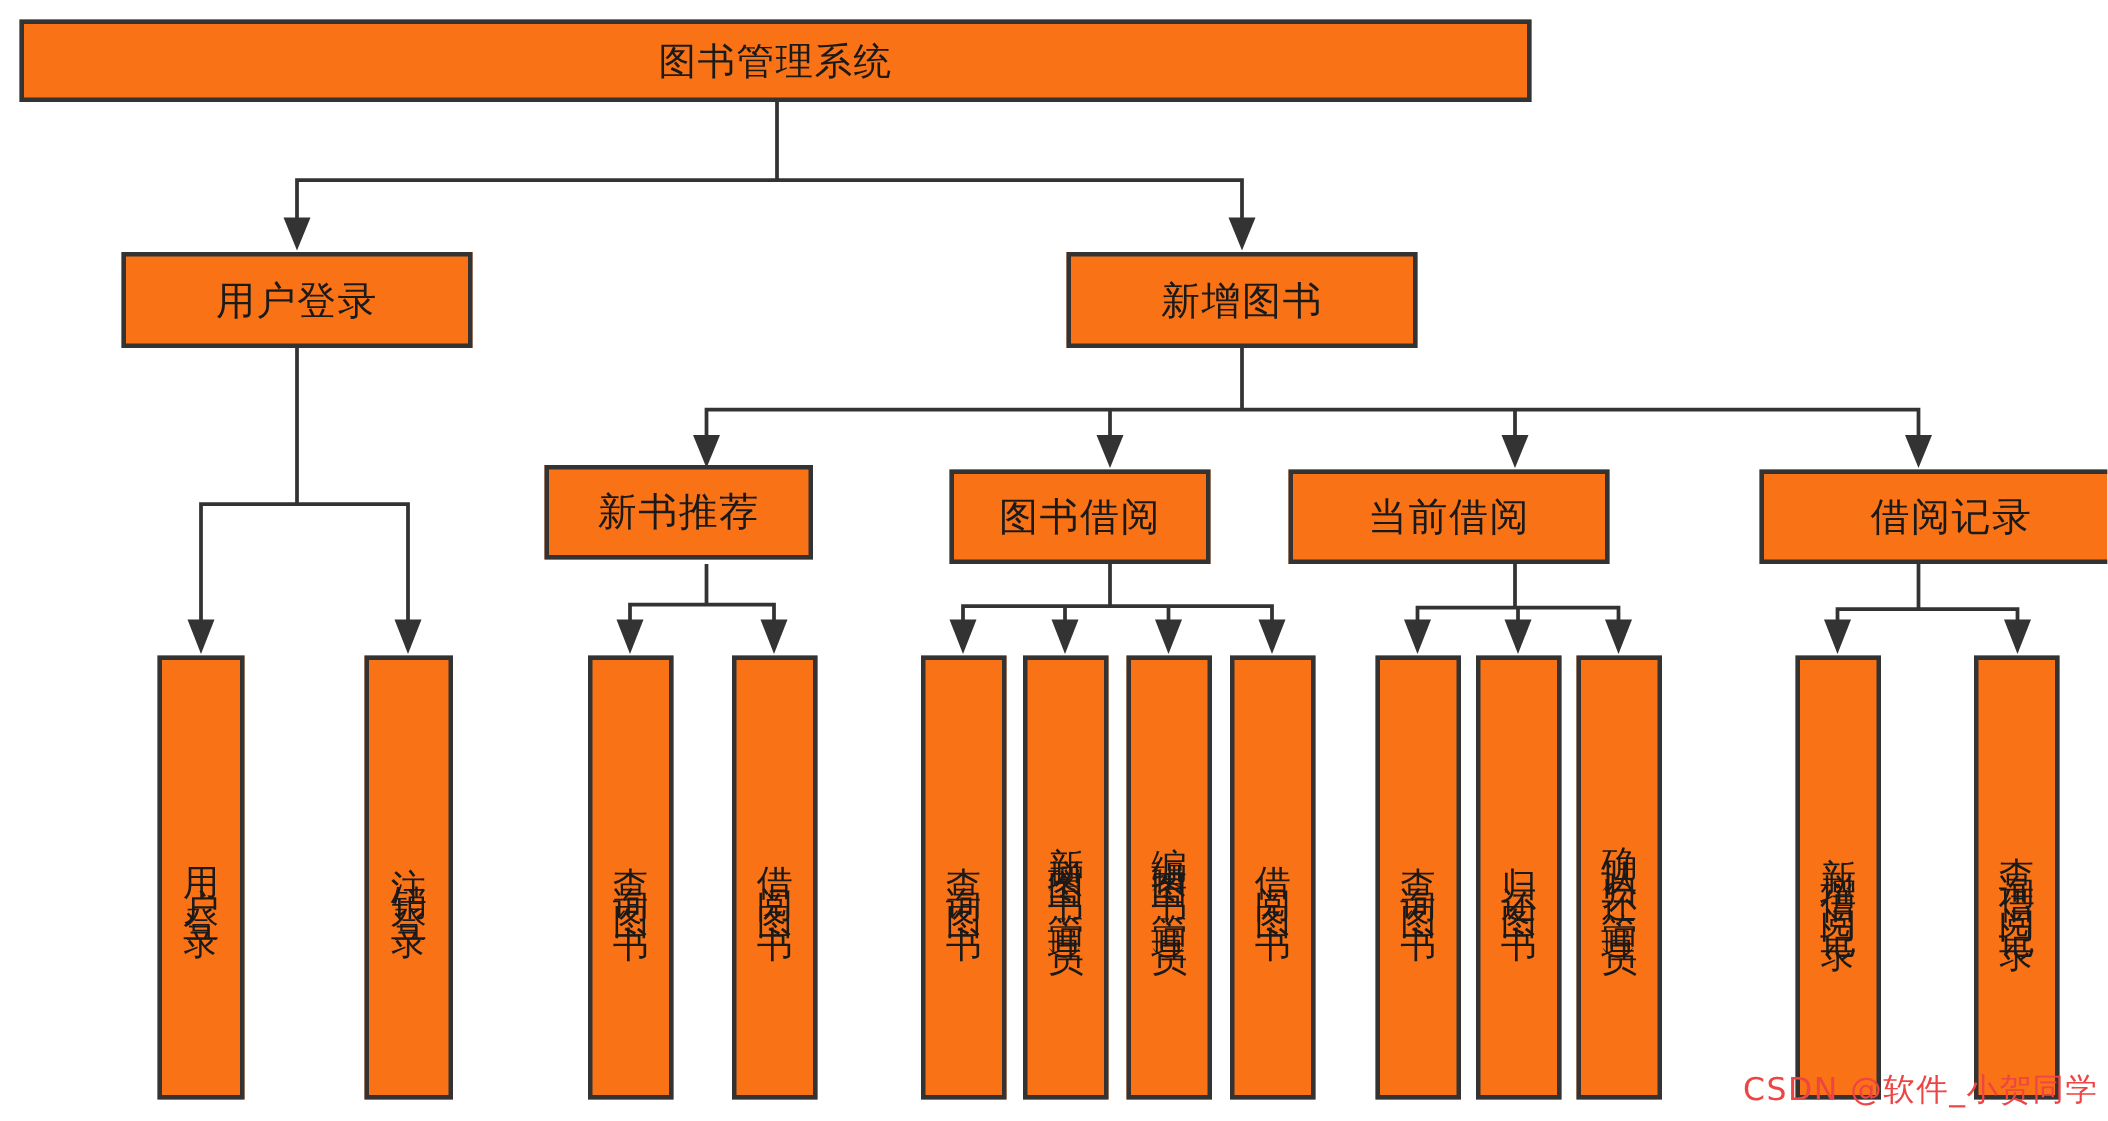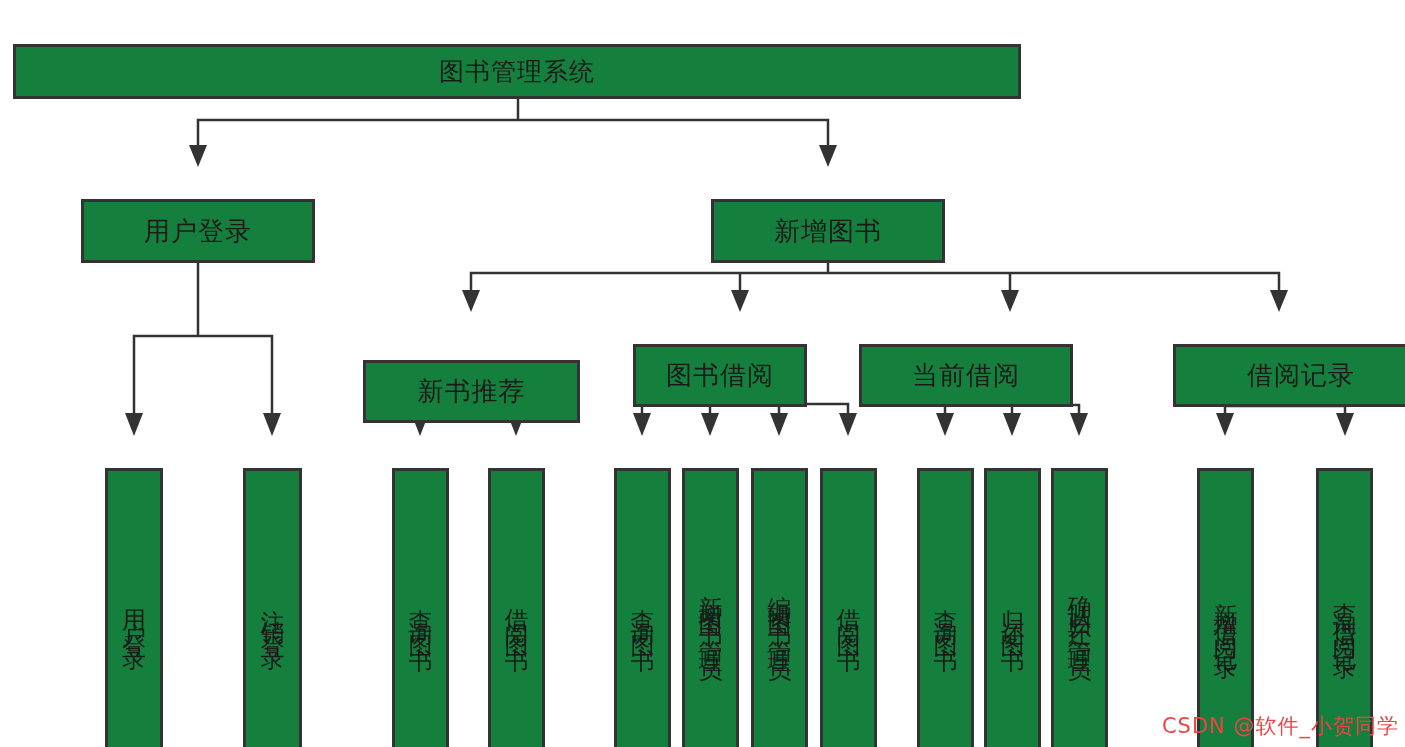--- a/index.html
+++ b/index.html
@@ -2,22 +2,22 @@
 <html><head>
 <meta charset="utf-8">
 <style>
   html,body{margin:0;padding:0;background:#ffffff;}
   .canvas{
     position:relative;width:1405px;height:747px;background:#ffffff;
     font-family:"DejaVu Sans","Liberation Sans",sans-serif;overflow:hidden;
   }
   .wires{position:absolute;left:0;top:0;pointer-events:none;}
   .node{
-    position:absolute;box-sizing:border-box;border:3px solid #333333;background:#15803d;
-    display:flex;align-items:center;justify-content:center;color:#1a1a1a;z-index:2;margin-top:31px;
+    position:absolute;box-sizing:border-box;border:3px solid #333333;background:#f97316;
+    display:flex;align-items:center;justify-content:center;color:#1a1a1a;z-index:2;
   }
   .hlabel{font-size:26px;letter-spacing:1px;white-space:nowrap;}
   .root .hlabel{font-size:25px;}
   .vtext{
     writing-mode:vertical-rl;text-orientation:mixed;font-size:24px;line-height:1;
     white-space:nowrap;
   }
   .watermark{
     position:absolute;top:712px;right:6px;z-index:5;color:#ef4444;
     font-size:21px;letter-spacing:1px;white-space:nowrap;
@@ -84,21 +84,21 @@
     <span class="hlabel">图书管理系统</span>
   </div>
 
   <div class="node" style="left:81px;top:168px;width:234px;height:64px">
     <span class="hlabel">用户登录</span>
   </div>
   <div class="node" style="left:711px;top:168px;width:234px;height:64px">
     <span class="hlabel">新增图书</span>
   </div>
 
-  <div class="node" style="left:363px;top:329px;width:217px;height:63px">
+  <div class="node" style="left:363px;top:310px;width:179px;height:63px">
     <span class="hlabel">新书推荐</span>
   </div>
   <div class="node" style="left:633px;top:313px;width:174px;height:63px">
     <span class="hlabel">图书借阅</span>
   </div>
   <div class="node" style="left:859px;top:313px;width:214px;height:63px">
     <span class="hlabel">当前借阅</span>
   </div>
   <div class="node" style="left:1173px;top:313px;width:256px;height:63px">
     <span class="hlabel">借阅记录</span>

